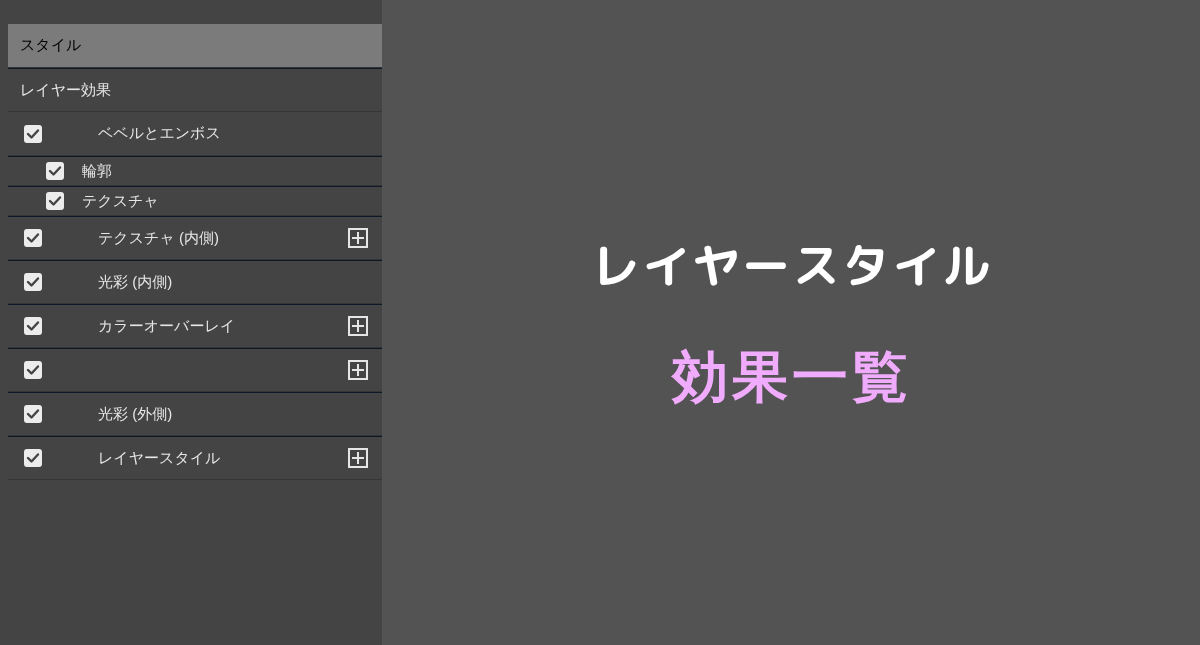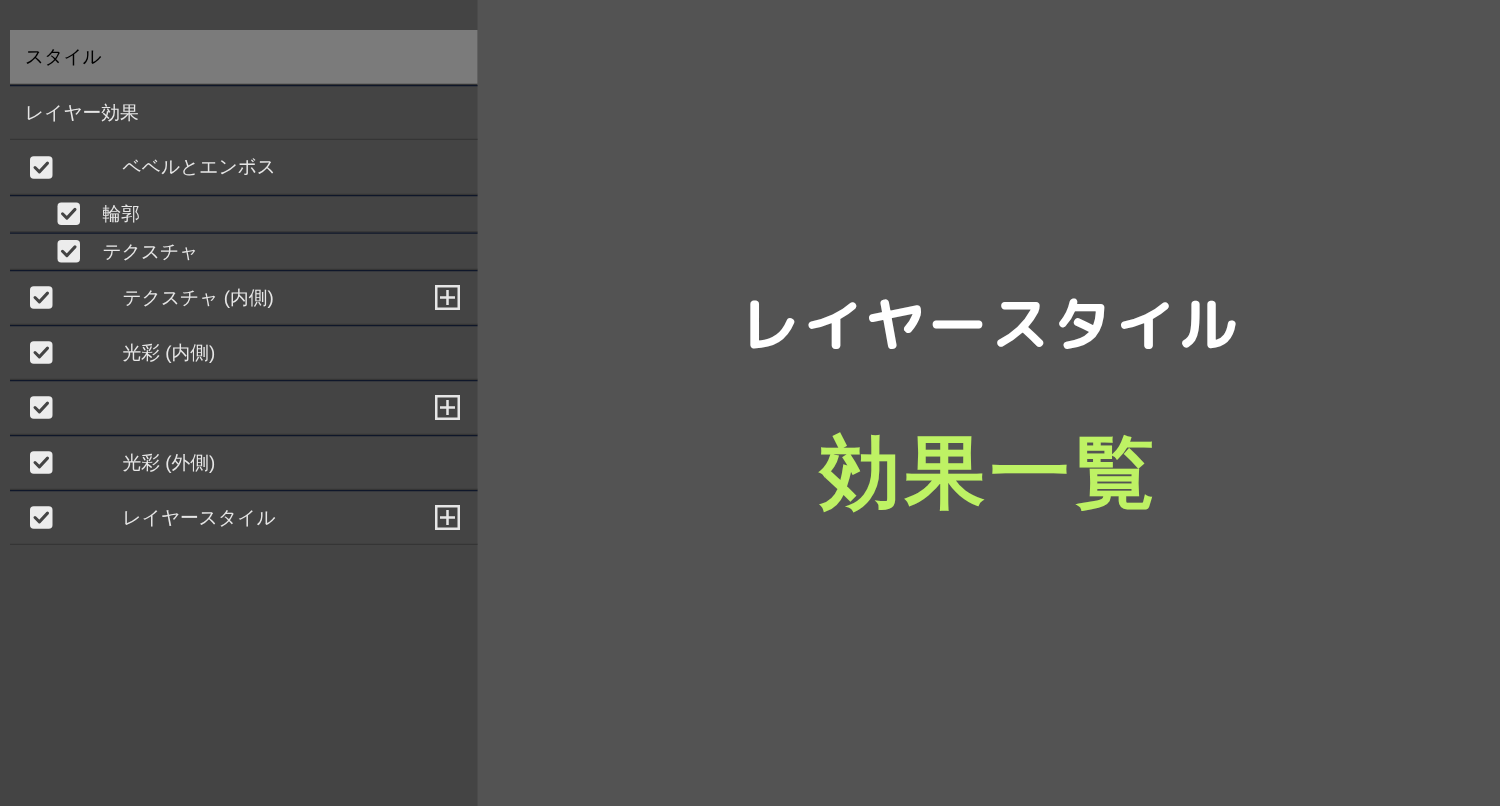--- a/index.html
+++ b/index.html
@@ -91,22 +91,22 @@
     gap: 40px;
   }
   .title-line1 {
     font-size: 48px;
     color: #ffffff;
     font-weight: 700;
     letter-spacing: 2px;
     font-family: "Rounded Mplus 1c", "Hiragino Maru Gothic ProN", "Yu Gothic", sans-serif;
   }
   .title-line2 {
-    font-size: 64px;
-    color: #bef264;
+    font-size: 56px;
+    color: #f0abfc;
     font-weight: 800;
     letter-spacing: 4px;
     font-family: Liberation Sans, sans-serif;
   }
 </style>
 </head>
 <body>
 
 <div class="app">
 
@@ -154,20 +154,29 @@
           <span>テクスチャ (内側)</span>
           <div class="plusbox"></div>
         </div>
         <div class="row effect">
           <div class="checkbox">
             <svg width="14" height="14" viewBox="0 0 14 14">
               <path d="M2 7 L5.5 10.5 L12 3.5" stroke="#444" stroke-width="2.4" fill="none" stroke-linecap="round" stroke-linejoin="round"></path>
             </svg>
           </div>
           <span>光彩 (内側)</span>
+        </div>
+        <div class="row effect">
+          <div class="checkbox">
+            <svg width="14" height="14" viewBox="0 0 14 14">
+              <path d="M2 7 L5.5 10.5 L12 3.5" stroke="#444" stroke-width="2.4" fill="none" stroke-linecap="round" stroke-linejoin="round"></path>
+            </svg>
+          </div>
+          <span>カラーオーバーレイ</span>
+          <div class="plusbox"></div>
         </div>
         <div class="row effect">
           <div class="checkbox">
             <svg width="14" height="14" viewBox="0 0 14 14">
               <path d="M2 7 L5.5 10.5 L12 3.5" stroke="#444" stroke-width="2.4" fill="none" stroke-linecap="round" stroke-linejoin="round"></path>
             </svg>
           </div>
           <div class="plusbox"></div>
         </div>
         <div class="row effect">

